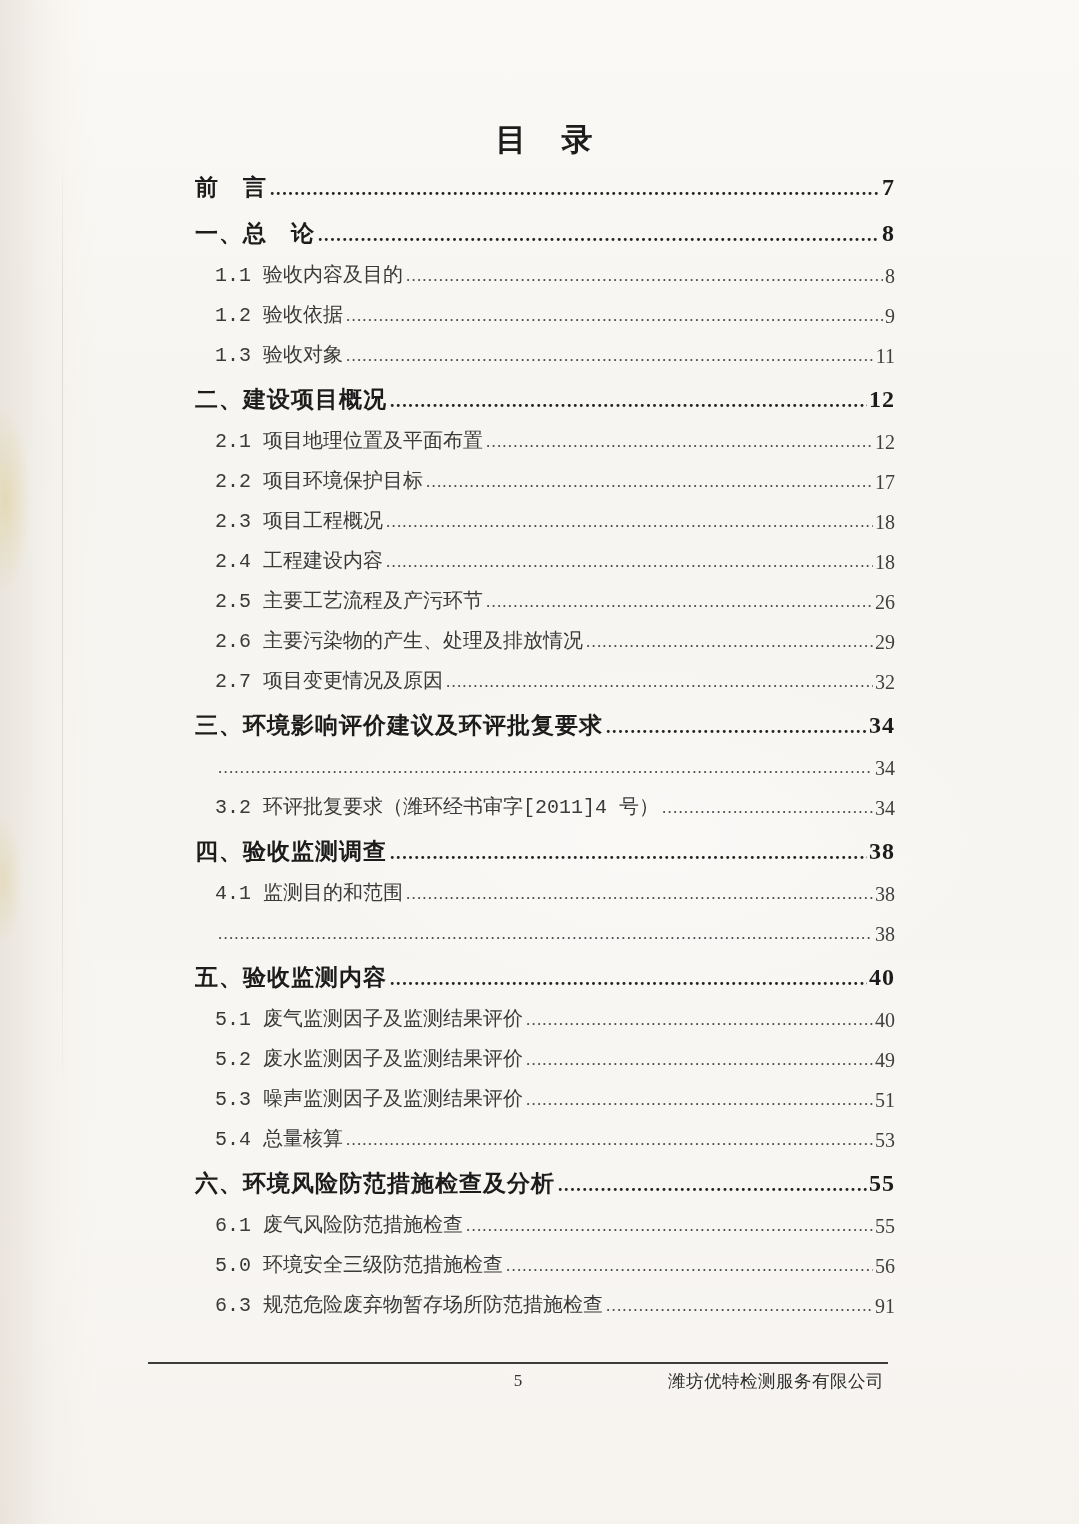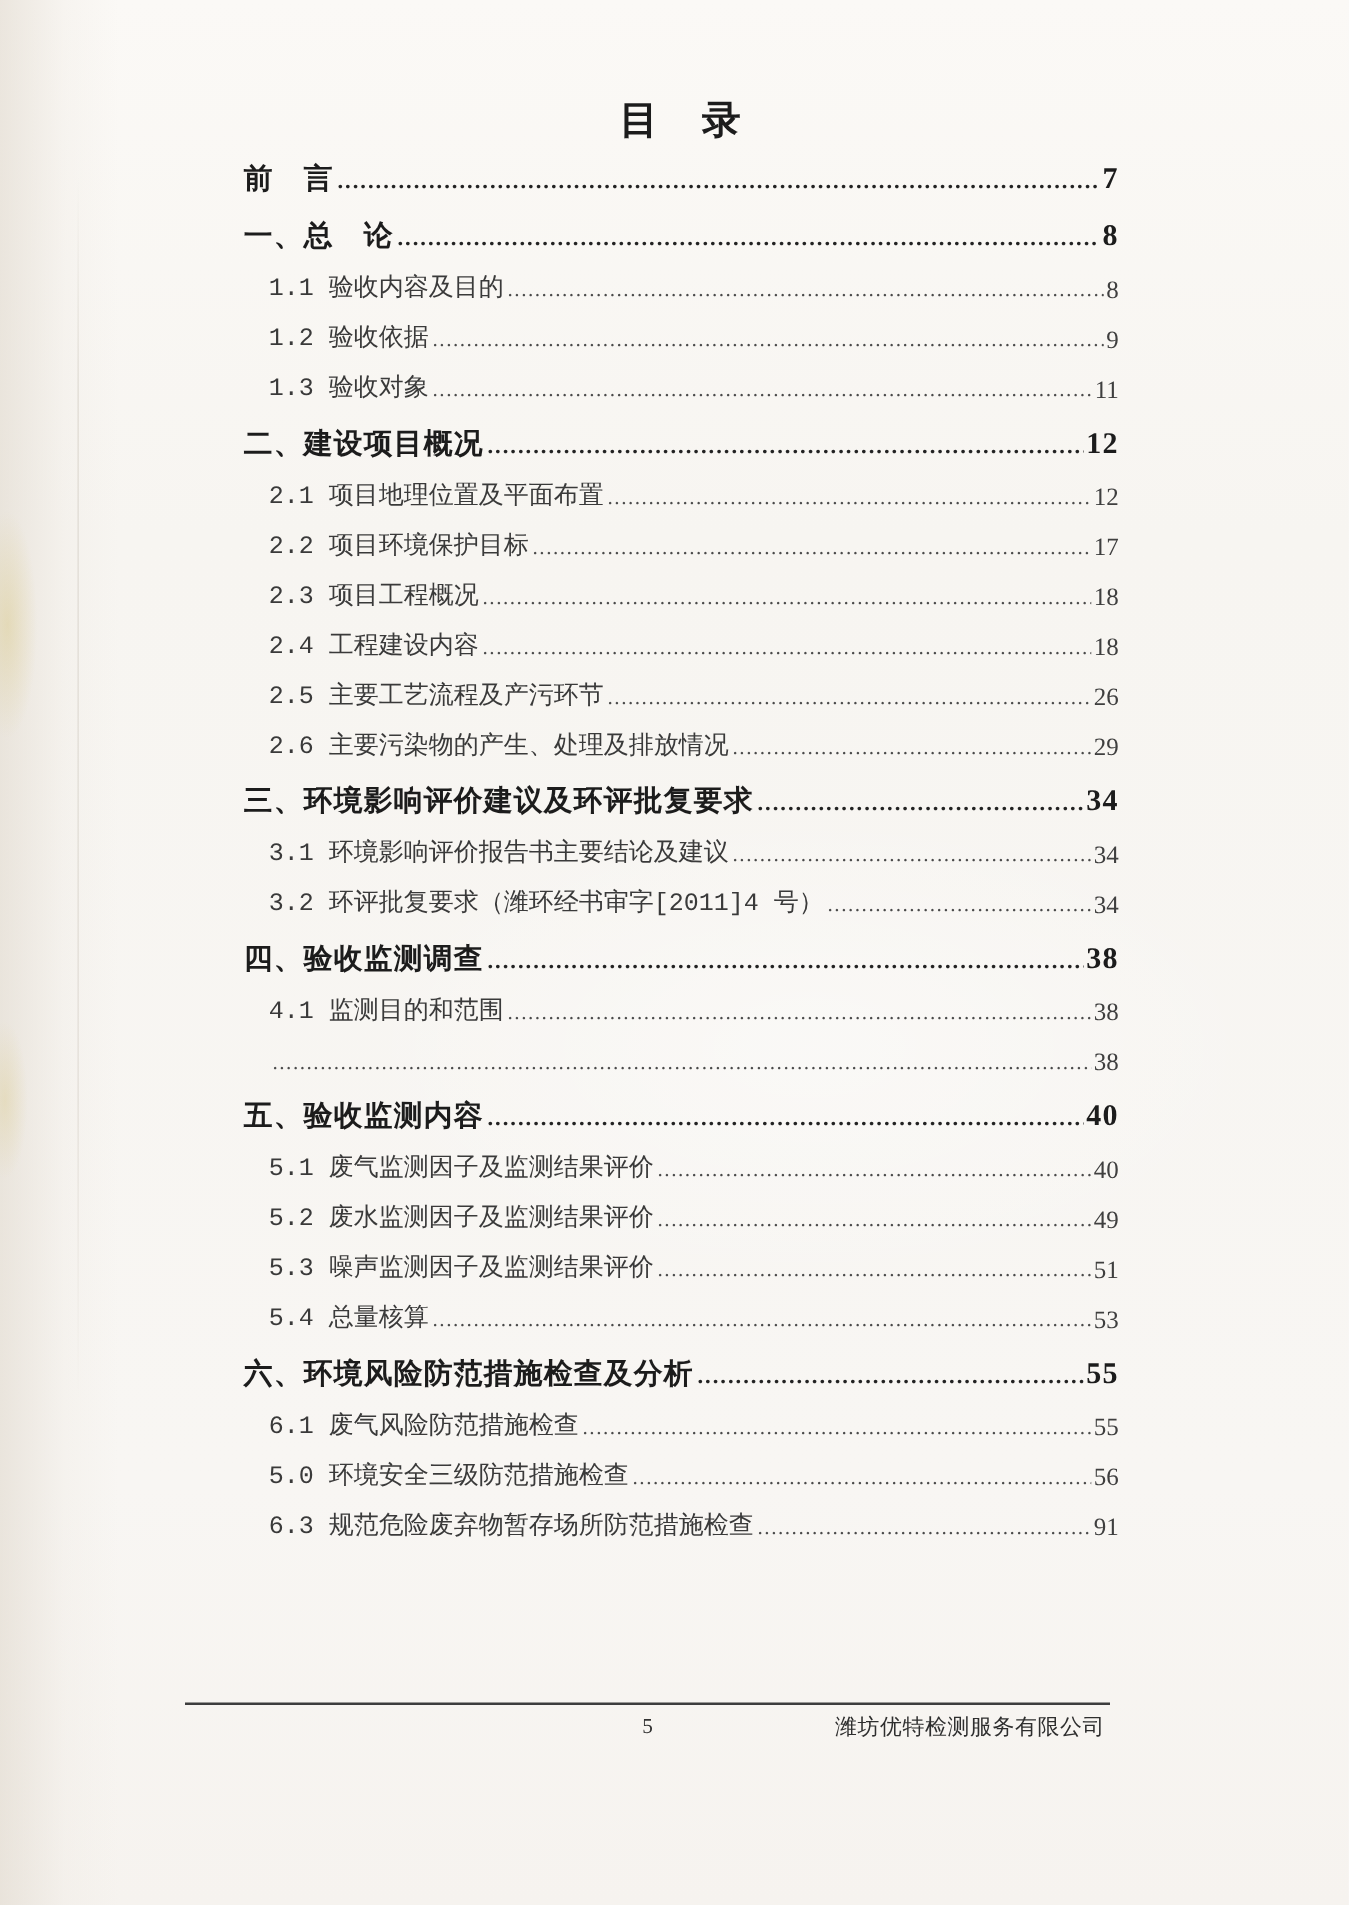--- a/index.html
+++ b/index.html
@@ -27,21 +27,21 @@
     left: 62px; top: 140px;
     width: 1px; height: 980px;
     background: linear-gradient(to bottom, rgba(188,181,169,0) 0%, rgba(188,181,169,0.40) 18%, rgba(188,181,169,0.35) 75%, rgba(188,181,169,0) 100%);
   }
   .content {
     position: absolute;
     left: 195px; top: 0;
     width: 700px;
   }
   .doc-title {
-    margin-top: 72px;
+    margin-top: 116px;
     height: 48px;
     line-height: 48px;
     text-align: center;
     font-size: 31px;
     font-weight: 700;
     color: #1c1c1c;
     letter-spacing: 2px;
   }
   .toc { width: 100%; }
   .toc-row {
@@ -186,29 +186,33 @@
     <span class="toc-dots"></span>
     <span class="toc-page">26</span>
   </div>
 
   <div class="toc-row lvl-s">
     <span class="toc-label">2.6 主要污染物的产生、处理及排放情况</span>
     <span class="toc-dots"></span>
     <span class="toc-page">29</span>
   </div>
 
+  <div class="toc-row lvl-s">
+    <span class="toc-label">2.7 项目变更情况及原因</span>
+    <span class="toc-dots"></span>
+    <span class="toc-page">32</span>
+  </div>
 
   <div class="toc-row lvl-h">
     <span class="toc-label">三、环境影响评价建议及环评批复要求</span>
     <span class="toc-dots"></span>
     <span class="toc-page">34</span>
   </div>
 
   <div class="toc-row lvl-s">
-    <span class="toc-label">3.1 环境影响评价报告书主要结论及建议</span>
     <span class="toc-dots"></span>
     <span class="toc-page">34</span>
   </div>
 
   <div class="toc-row lvl-s">
     <span class="toc-label">3.2 环评批复要求（潍环经书审字[2011]4 号）</span>
     <span class="toc-dots"></span>
     <span class="toc-page">34</span>
   </div>
 

